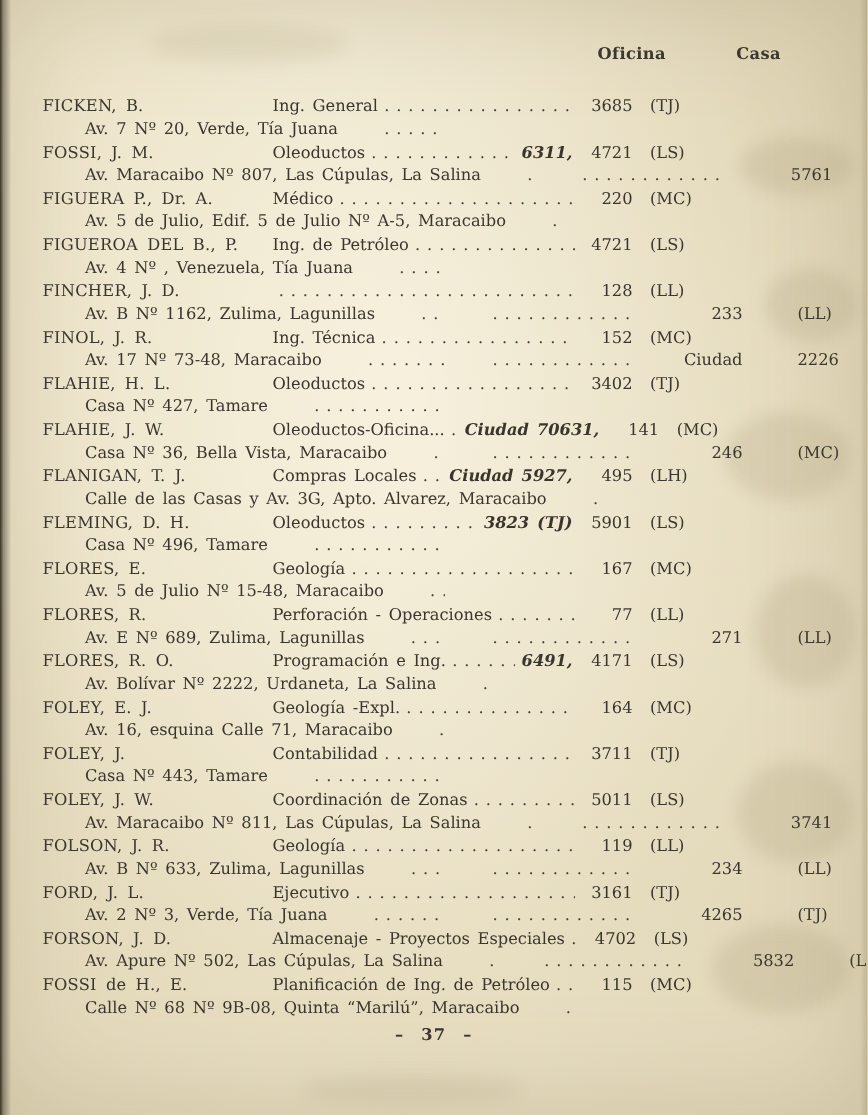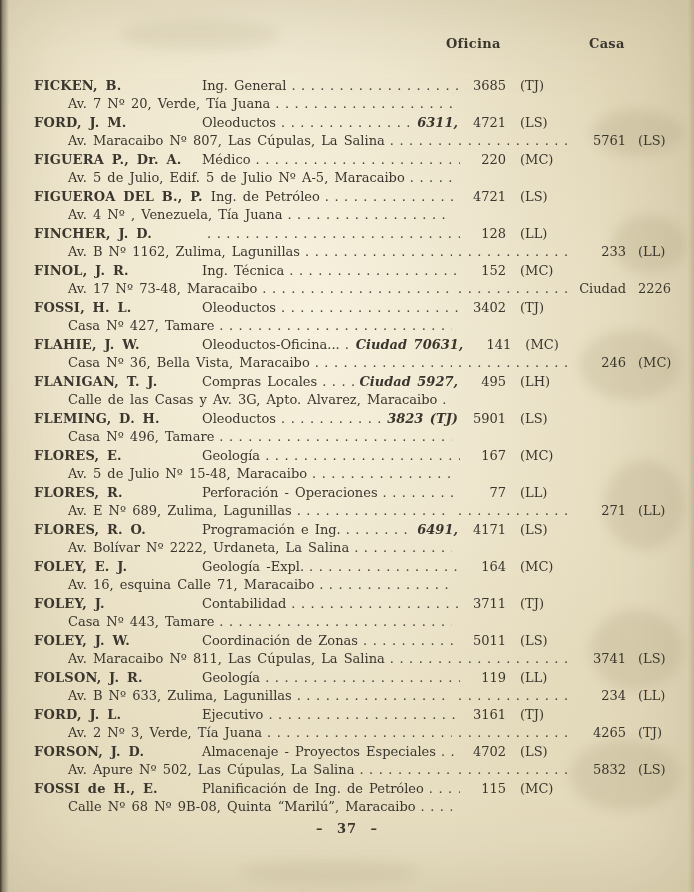--- a/index.html
+++ b/index.html
@@ -24,31 +24,31 @@
     background:linear-gradient(90deg,#2e2920 0%,rgba(46,41,32,.45) 30%,rgba(46,41,32,0) 100%);}
   .edge-right{position:absolute;right:0;top:0;bottom:0;width:6px;
     background:linear-gradient(270deg,rgba(120,100,60,.22),rgba(120,100,60,0));}
 
   
   .smudge{position:absolute;border-radius:50%;filter:blur(6px);
     background:rgba(141,129,92,.16);pointer-events:none;}
 
   .col-headers{position:absolute;top:36px;left:0;width:100%;height:18px;
     font-weight:bold;letter-spacing:.3px;}
-  .office-header{position:absolute;left:446px;top:0;}
+  .office-header{position:absolute;left:478px;top:0;}
   .home-header{position:absolute;left:589px;top:0;}
 
   .directory{position:absolute;top:77px;left:0;right:0;}
   .entry{margin-bottom:1px;}
   .line{display:flex;align-items:baseline;height:18px;line-height:18px;
     white-space:nowrap;word-spacing:2px;}
   .line1{padding:0 8px 0 34px;}
-  .line2{padding:0 8px 0 68px;}
-  .name{flex:0 0 auto;min-width:160px;font-weight:bold;letter-spacing:.2px;
-    word-spacing:3px;padding-right:8px;}
+  .line2{padding:0 8px 0 68px;gap:32px;}
+  .name{flex:0 0 auto;min-width:160px;font-weight:normal;letter-spacing:.2px;
+    word-spacing:3px;padding-right:24px;}
   .title{flex:0 0 auto;}
   .addr{flex:0 0 auto;}
   .leader{flex:1 1 0;overflow:hidden;min-width:6px;padding-left:5px;}
   .leader::after{content:"..................................................................................";
     letter-spacing:5.5px;color:#46423a;}
   .suffix{flex:0 0 auto;font-weight:bold;padding:0 2px 0 5px;font-style:italic;}
   .suffix:empty{display:none;}
   .num{font-weight:normal;}
   .code{font-weight:normal;}
   .onum{flex:0 0 46px;text-align:right;}
@@ -95,21 +95,21 @@
       <span class="addr">Av. 7 Nº 20, Verde, Tía Juana</span>
       <span class="leader"></span>
       <span class="midslot"></span>
       <span class="num cnum casa-val"></span>
       <span class="code ccode casa-code-val"></span>
     </div>
   </div>
 
   <div class="entry has-casa">
     <div class="line line1">
-      <span class="name">FORD, J. M.</span>
+      <span class="name">FOSSI, J. M.</span>
       <span class="title">Oleoductos</span>
       <span class="leader"></span>
       <span class="suffix">6311,</span>
       <span class="num onum">4721</span>
       <span class="code ocode">(LS)</span>
       <span class="num cnum"></span>
       <span class="code ccode"></span>
     </div>
     <div class="line line2">
       <span class="addr">Av. Maracaibo Nº 807, Las Cúpulas, La Salina</span>
@@ -194,21 +194,21 @@
       <span class="addr">Av. 17 Nº 73-48, Maracaibo</span>
       <span class="leader"></span>
       <span class="midslot"></span>
       <span class="num cnum casa-val">Ciudad</span>
       <span class="code ccode casa-code-val">2226</span>
     </div>
   </div>
 
   <div class="entry">
     <div class="line line1">
-      <span class="name">FOSSI, H. L.</span>
+      <span class="name">FLAHIE, H. L.</span>
       <span class="title">Oleoductos</span>
       <span class="leader"></span>
 
       <span class="num onum">3402</span>
       <span class="code ocode">(TJ)</span>
       <span class="num cnum"></span>
       <span class="code ccode"></span>
     </div>
     <div class="line line2">
       <span class="addr">Casa Nº 427, Tamare</span>

